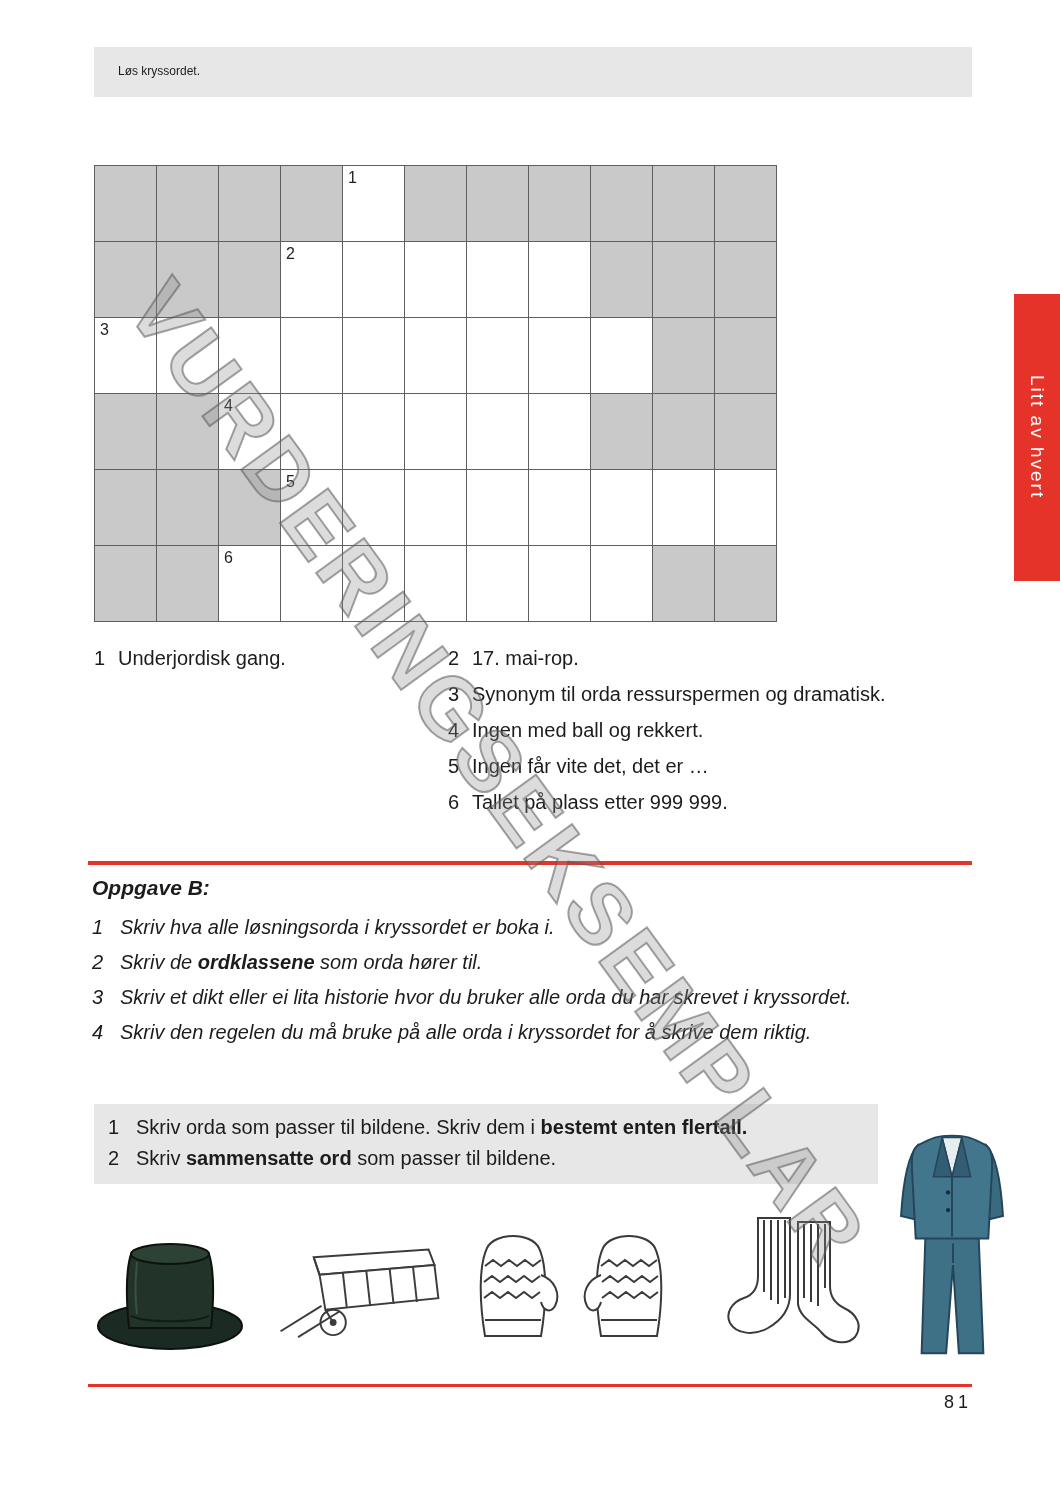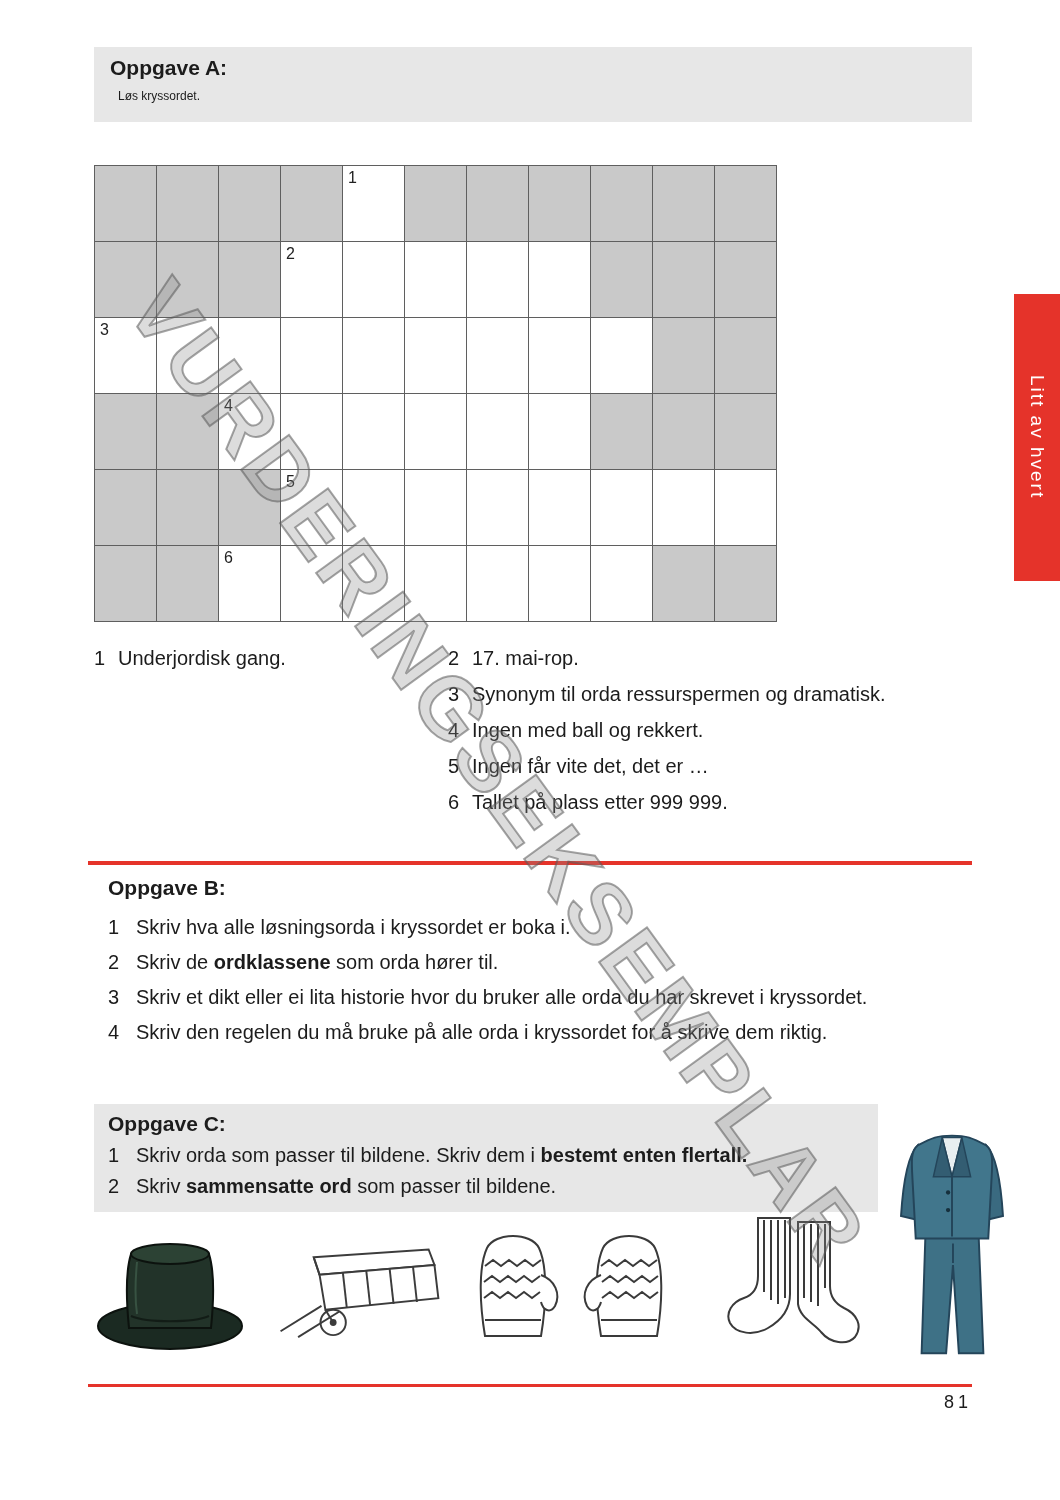--- a/index.html
+++ b/index.html
@@ -31,21 +31,21 @@
   .clues-down { width:354px; flex:0 0 354px; }
   .clues-across { flex:1; }
   .clue { display:flex; font-size:20px; line-height:36px; }
   .clue-num { flex:0 0 24px; }
   .clue-text { flex:1; }
 
   .red-line { background:var(--accent-red,#e5332a); }
   .divider-1 { position:absolute; left:88px; top:861px; width:884px; height:4px; }
 
   
-  .oppgave-b { position:absolute; left:108px; top:876px; width:850px; }
+  .oppgave-b { position:absolute; left:92px; top:876px; width:850px;font-style:italic; }
   .oppgave-b h2 { font-size:21px; margin:0 0 10px; }
   .task-item { display:flex; font-size:20px; line-height:35px; }
   .task-num { flex:0 0 28px; }
   .task-text { flex:1; }
 
   
   .oppgave-c { position:absolute; left:94px; top:1104px; width:784px; padding:8px 14px 10px; }
   .oppgave-c h2 { font-size:21px; margin:0 0 4px; }
   .oppgave-c .task-item { line-height:31px; }
 
@@ -74,21 +74,20 @@
     color:rgba(140,140,140,0.30); -webkit-text-stroke:2px rgba(90,90,90,0.55);
     z-index:40; pointer-events:none;
   }
 </style>
 </head>
 <body>
 
 <div class="page">
 
   <section class="gray-box oppgave-a">
-    <h2 class="box-title">Oppgave A:</h2>
     <p>Løs kryssordet.</p>
   </section>
 
   <div class="crossword">
       <div class="cw-cell cw-gray"></div>
       <div class="cw-cell cw-gray"></div>
       <div class="cw-cell cw-gray"></div>
       <div class="cw-cell cw-gray"></div>
       <div class="cw-cell cw-white">
         <span class="cw-num">1</span>
@@ -213,21 +212,20 @@
       <span class="task-num">3</span>
       <span class="task-text"><span>Skriv et dikt eller ei lita historie hvor du bruker alle orda du har skrevet i kryssordet.</span><b></b><span></span></span>
     </div>
     <div class="task-item">
       <span class="task-num">4</span>
       <span class="task-text"><span>Skriv den regelen du må bruke på alle orda i kryssordet for å skrive dem riktig.</span><b></b><span></span></span>
     </div>
   </section>
 
   <section class="gray-box oppgave-c">
-    <h2>Oppgave C:</h2>
     <div class="task-item">
       <span class="task-num">1</span>
       <span class="task-text"><span>Skriv orda som passer til bildene. Skriv dem i </span><b>bestemt enten flertall.</b><span></span></span>
     </div>
     <div class="task-item">
       <span class="task-num">2</span>
       <span class="task-text"><span>Skriv </span><b>sammensatte ord</b><span> som passer til bildene.</span></span>
     </div>
   </section>
 

